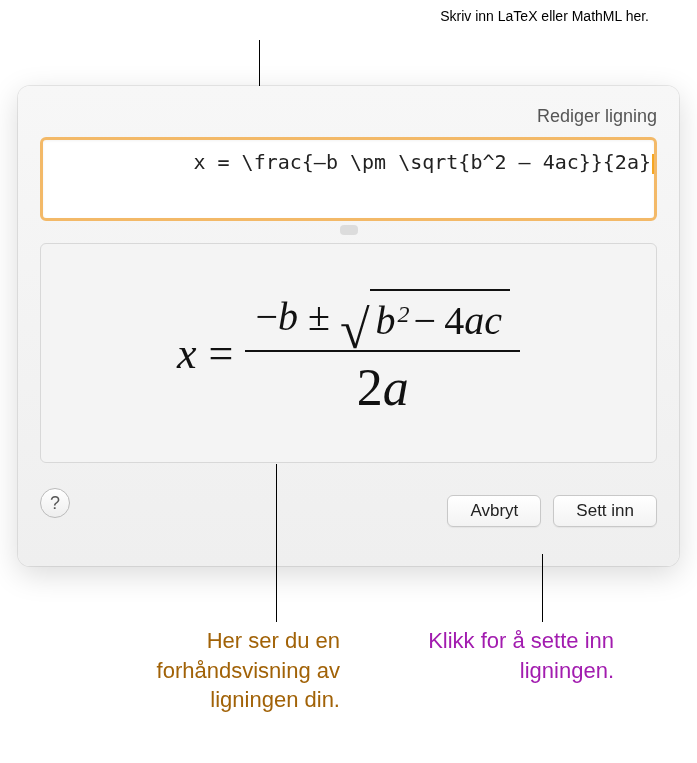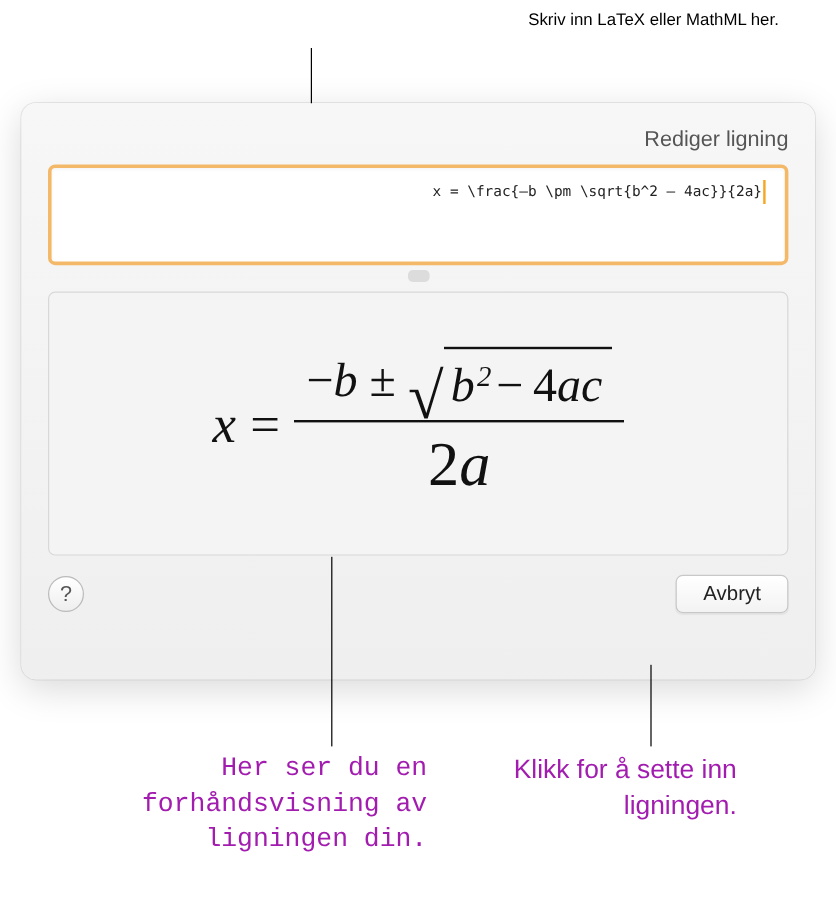--- a/index.html
+++ b/index.html
@@ -47,23 +47,23 @@
       color: #555;
       margin-bottom: 10px;
       margin-left: 4px;
     }
     .input-area {
       width: 100%;
       height: 84px;
       background: #ffffff;
       border: 3px solid #f3b968;
       border-radius: 6px;
-      padding: 10px 16px;
+      padding: 10px 0;
       font-family: "Menlo", "Monaco", monospace;
-      font-size: 12px;
+      font-size: 20px;
       color: #222;
       position: relative;
       box-shadow: inset 0 1px 3px rgba(0,0,0,0.05);
     }
     .cursor {
       display: inline-block;
       width: 2px;
       height: 20px;
       background: #f5a623;
       vertical-align: middle;
@@ -178,20 +178,21 @@
       display: flex;
       align-items: center;
       justify-content: center;
       font-size: 18px;
       color: #555;
       cursor: pointer;
     }
     .button-group {
       display: flex;
       gap: 12px;
+      margin-top: 16px;
     }
     .mac-button {
       height: 32px;
       padding: 0 22px;
       border-radius: 6px;
       border: 1px solid #c8c8c8;
       background: linear-gradient(to bottom, #ffffff, #f3f3f3);
       font-size: 17px;
       color: #222;
       cursor: pointer;
@@ -201,27 +202,26 @@
       position: absolute;
       top: 464px;
       left: 276px;
       width: 1px;
       height: 158px;
       background: #000;
     }
     .callout-preview-text {
       position: absolute;
       top: 626px;
-      left: 116px;
+      left: 100px;
       width: 240px;
       font-size: 22px;
-      color: #a21caf;
+      color: #a16207;
       text-align: right;
       line-height: 1.35;
-      font-family: Liberation Mono, monospace;
     }
     .callout-line-insert {
       position: absolute;
       top: 554px;
       left: 542px;
       width: 1px;
       height: 68px;
       background: #000;
     }
     .callout-insert-text {
@@ -276,20 +276,21 @@
           <span style="font-style:normal;">2</span><span>a</span>
         </span>
       </span>
     </div>
   </div>
 
   <div class="bottom-row">
     <div class="help-btn">?</div>
     <div class="button-group">
       <button class="mac-button">Avbryt</button>
+      <button class="mac-button">Sett inn</button>
     </div>
   </div>
 </div>
 
 <div class="callout-line-preview"></div>
 <div class="callout-preview-text">Her ser du en forhåndsvisning av ligningen din.</div>
 
 <div class="callout-line-insert"></div>
 <div class="callout-insert-text">Klikk for å sette inn ligningen.</div>
 

